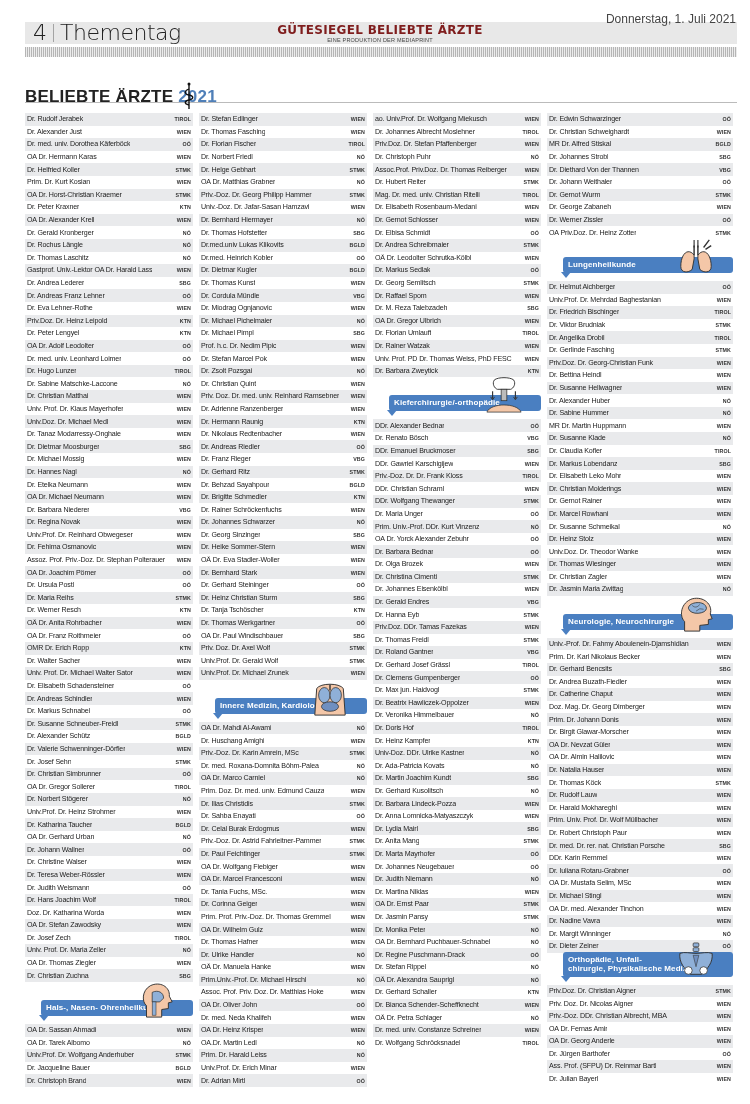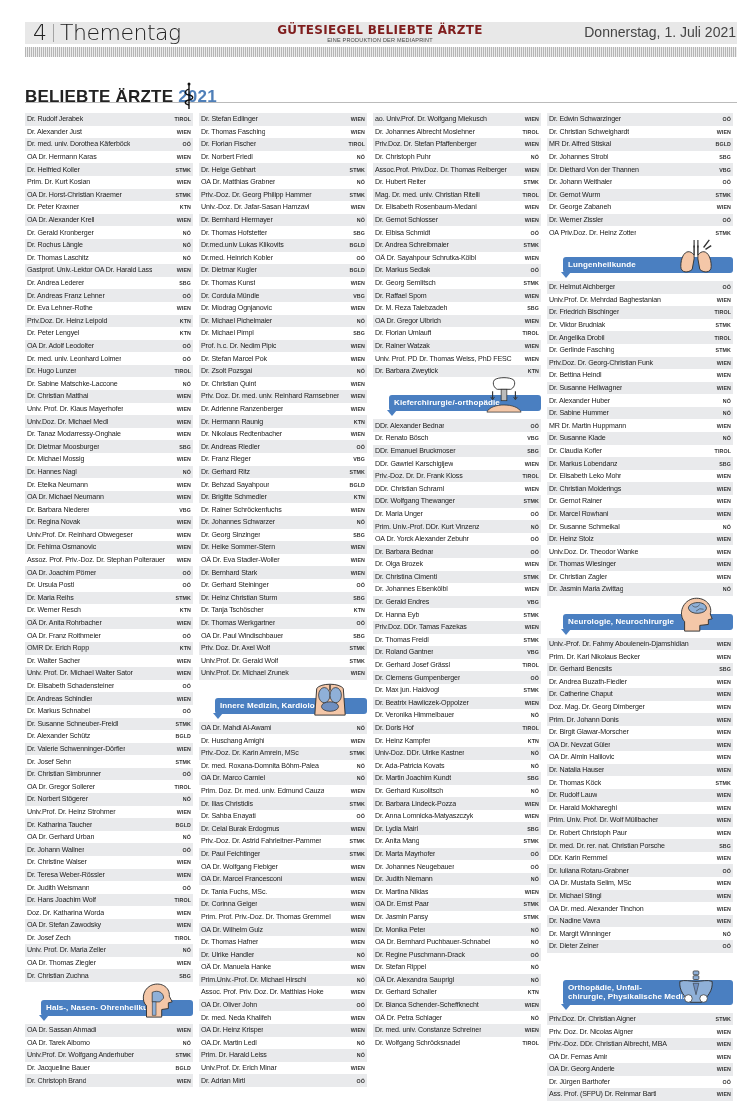--- a/index.html
+++ b/index.html
@@ -4,21 +4,21 @@
 <style>
   * { box-sizing: border-box; margin: 0; padding: 0; }
   html, body { width: 750px; height: 1104px; background: #ffffff; overflow: hidden; }
   body { font-family: "Liberation Sans", sans-serif; color: #1a1a1a; position: relative; }
 
   .masthead { position: absolute; left: 25px; top: 22px; width: 712px; height: 22px; background: #e8e8e8; }
   .page-num { position: absolute; left: 26px; top: 20px; font-size: 22px; color: #222; font-family: "DejaVu Sans", sans-serif; font-weight: 300; letter-spacing: -0.5px; margin-left: 7px; }
   .page-num .sep { color: #999; font-size: 18px; margin: 0 4px; position: relative; top: -2px; }
   .mast-title { position: absolute; left: 250px; top: 23px; width: 260px; text-align: center; font-size: 12px; font-weight: bold; letter-spacing: 0.3px; color: #7f1d1d; font-family: "DejaVu Sans", sans-serif; }
   .mast-sub { position: absolute; left: 250px; top: 37px; width: 260px; text-align: center; font-size: 5.5px; color: #444; letter-spacing: 0.2px; }
-  .mast-date { position: absolute; right: 14px; top: 24px; font-size: 14px; color: #444; }
+  .mast-date { position: absolute; right: 14px; top: 12px; font-size: 12px; color: #444; }
   .stripe { position: absolute; left: 25px; top: 47px; width: 712px; height: 10px;
     background: repeating-linear-gradient(90deg, #b5b5b5 0, #b5b5b5 1px, #ececec 1px, #ececec 2px); }
 
   .section-head { position: absolute; left: 25px; top: 87px; font-family: Liberation Sans, sans-serif; font-weight: bold; font-size: 17px; color: #222; letter-spacing: 0.2px; }
   .section-head .year { color: #4f7fb8; }
   .head-rule { position: absolute; left: 25px; top: 102px; width: 712px; height: 1px; background: #bbb; }
   .caduceus { position: absolute; left: 183px; top: 82px; width: 12px; height: 28px; }
 
   .col { position: absolute; top: 113px; width: 168px; }
   .col.c1 { left: 25px; }
@@ -31,21 +31,21 @@
   .row:nth-child(odd) { background: #e9eaec; }
   .row .name { white-space: nowrap; overflow: hidden; }
   .row .st { font-size: 5.3px; color: #333; font-weight: bold; letter-spacing: 0.1px; margin-left: 3px; white-space: nowrap; }
 
   .cat { position: relative; height: 42px; }
   .cat .bar { position: absolute; left: 16px; right: 0; bottom: 8px; height: 16px; background: #4a7fc1; border-radius: 3px;
               color: #fff; font-weight: bold; font-size: 8px; padding: 3px 5px; letter-spacing: 0.1px; }
   .cat .bar.tall { height: 25px; line-height: 9.5px; padding-top: 3px; }
   .cat .tri { position: absolute; left: 14px; bottom: 3px; width: 0; height: 0; border-left: 5px solid transparent; border-right: 5px solid transparent; border-top: 6px solid #4a7fc1; }
   .cat .icon { position: absolute; right: 18px; bottom: 5px; width: 38px; height: 38px; }
-  .cat.tall-cat { height: 60px; }
+  .cat.tall-cat { height: 32px; }
 </style>
 </head>
 <body>
 
 <div class="masthead"></div>
 <div class="page-num"><span>4</span><span class="sep">|</span><span>Thementag</span></div>
 <div class="mast-title">GÜTESIEGEL BELIEBTE ÄRZTE</div>
 <div class="mast-sub">EINE PRODUKTION DER MEDIAPRINT</div>
 <div class="mast-date">Donnerstag, 1. Juli 2021</div>
 <div class="stripe"></div>
@@ -722,21 +722,21 @@
       </div>
       <div class="row">
         <span class="name">Dr. Elbisa Schmidt</span>
         <span class="st">OÖ</span>
       </div>
       <div class="row">
         <span class="name">Dr. Andrea Schreibmaier</span>
         <span class="st">STMK</span>
       </div>
       <div class="row">
-        <span class="name">OÄ Dr. Sayahpour Schrutka-Kölbl</span>
+        <span class="name">OÄ Dr. Leodolter Schrutka-Kölbl</span>
         <span class="st">WIEN</span>
       </div>
       <div class="row">
         <span class="name">Dr. Markus Sedlak</span>
         <span class="st">OÖ</span>
       </div>
       <div class="row">
         <span class="name">Dr. Georg Semlitsch</span>
         <span class="st">STMK</span>
       </div>

